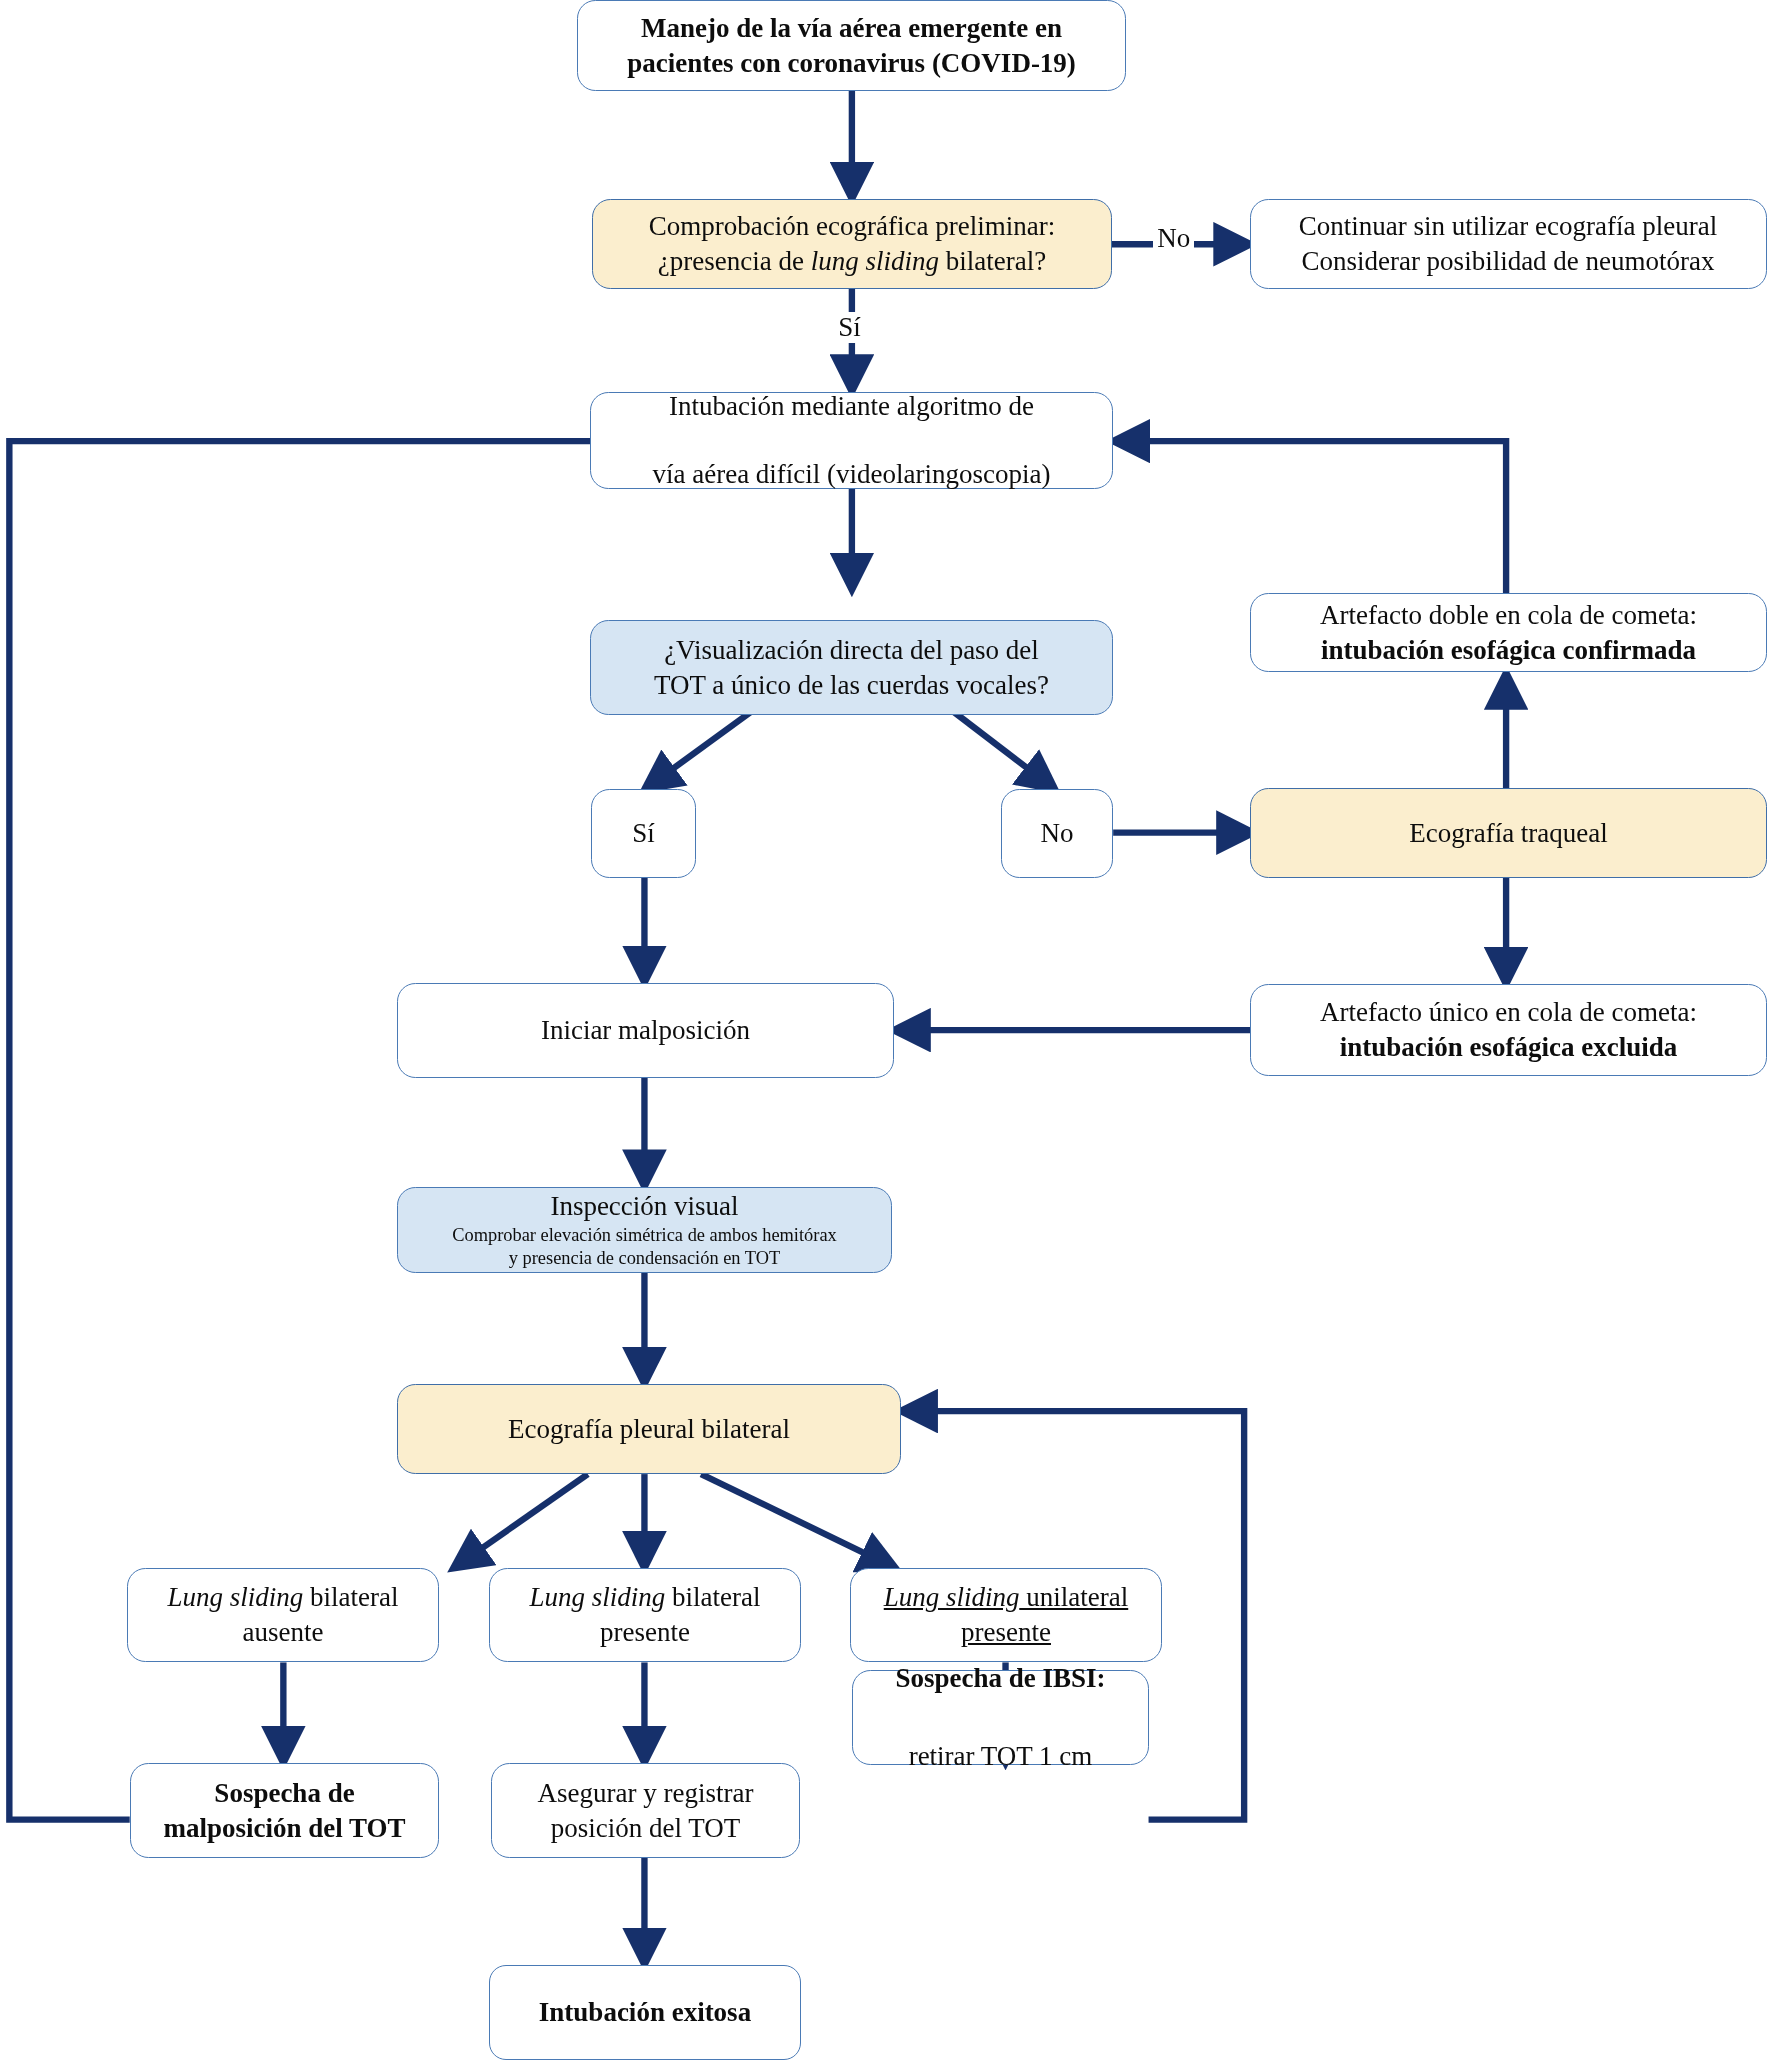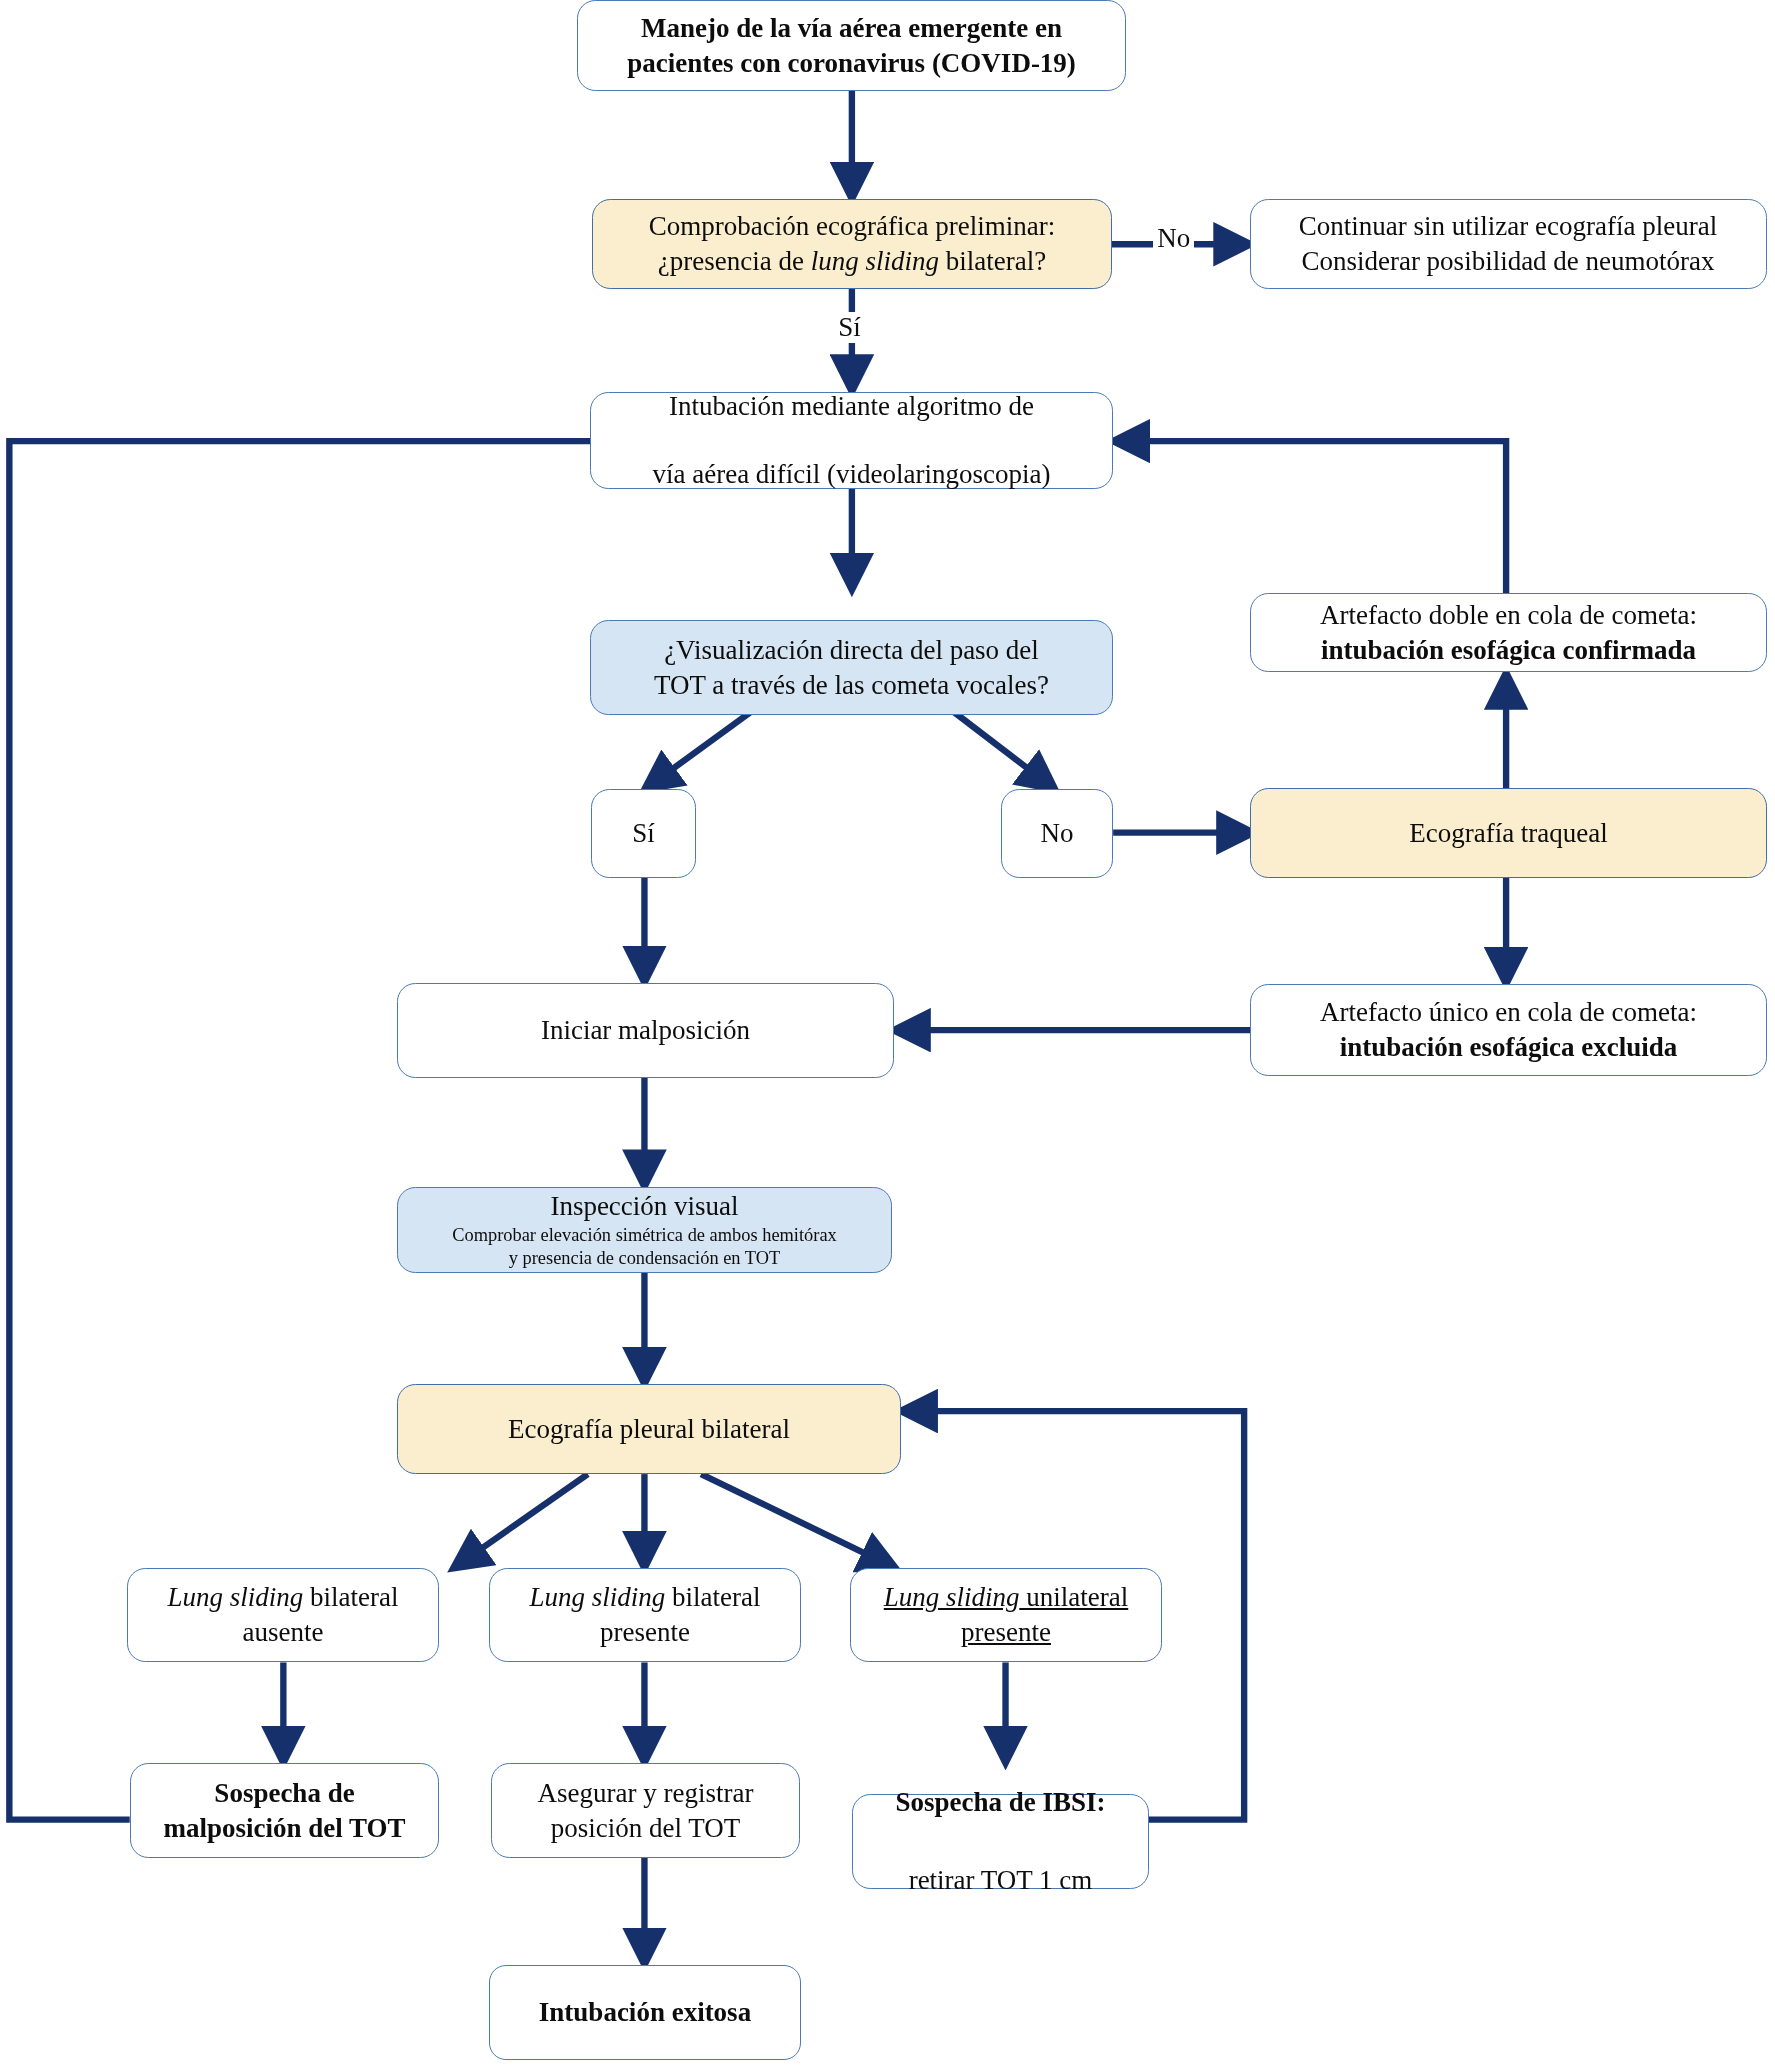--- a/index.html
+++ b/index.html
@@ -141,21 +141,21 @@
 
   <span class="edge-label" style="left:834px; top:312px;">Sí</span>
 
   <div class="node" style="left:590px; top:392px; width:523px; height:97px;gap:33px;">
     <span class="ln fs-md">Intubación mediante algoritmo de</span>
     <span class="ln fs-md">vía aérea difícil (videolaringoscopia)</span>
   </div>
 
   <div class="node blue" style="left:590px; top:620px; width:523px; height:95px;">
     <span class="ln fs-md">¿Visualización directa del paso del</span>
-    <span class="ln fs-md">TOT a través de las cometa vocales?</span>
+    <span class="ln fs-md">TOT a único de las cuerdas vocales?</span>
   </div>
 
   <div class="node" style="left:591px; top:789px; width:105px; height:89px;">
     <span class="ln fs-md">Sí</span>
   </div>
 
   <div class="node" style="left:1001px; top:789px; width:112px; height:89px;">
     <span class="ln fs-md">No</span>
   </div>
 
@@ -205,21 +205,21 @@
   <div class="node" style="left:130px; top:1763px; width:309px; height:95px;">
     <span class="ln fs-md bold">Sospecha de</span>
     <span class="ln fs-md bold">malposición del TOT</span>
   </div>
 
   <div class="node" style="left:491px; top:1763px; width:309px; height:95px;">
     <span class="ln fs-md">Asegurar y registrar</span>
     <span class="ln fs-md">posición del TOT</span>
   </div>
 
-  <div class="node" style="left:852px; top:1794px; width:297px; height:95px;gap:43px;">
+  <div class="node" style="left:852px; top:1670px; width:297px; height:95px;gap:43px;">
     <span class="ln fs-md bold">Sospecha de IBSI:</span>
     <span class="ln fs-md">retirar TOT 1 cm</span>
   </div>
 
   <div class="node" style="left:489px; top:1965px; width:312px; height:95px;border-radius:17px;">
     <span class="ln fs-md bold">Intubación exitosa</span>
   </div>
 
 </div>
 

